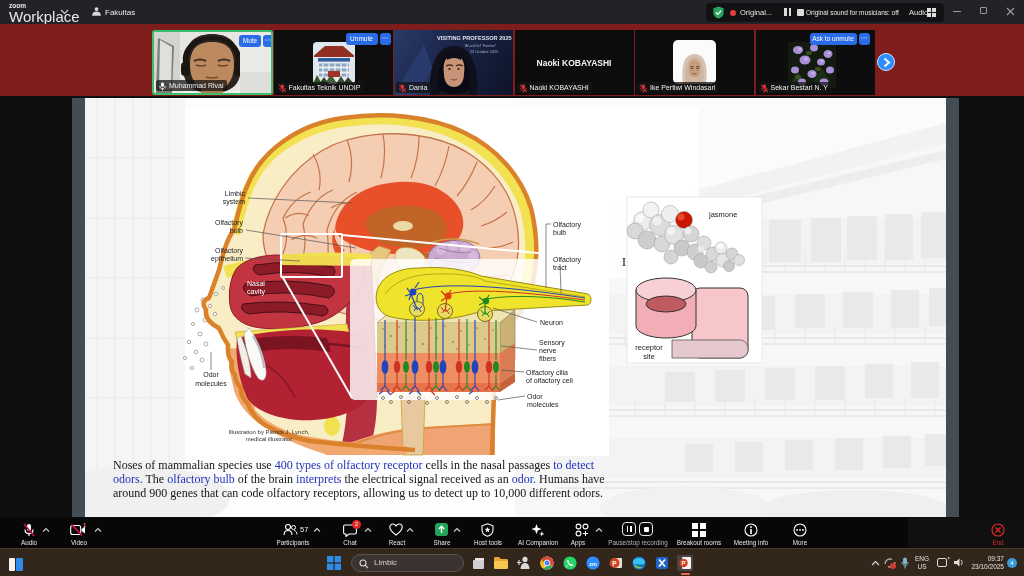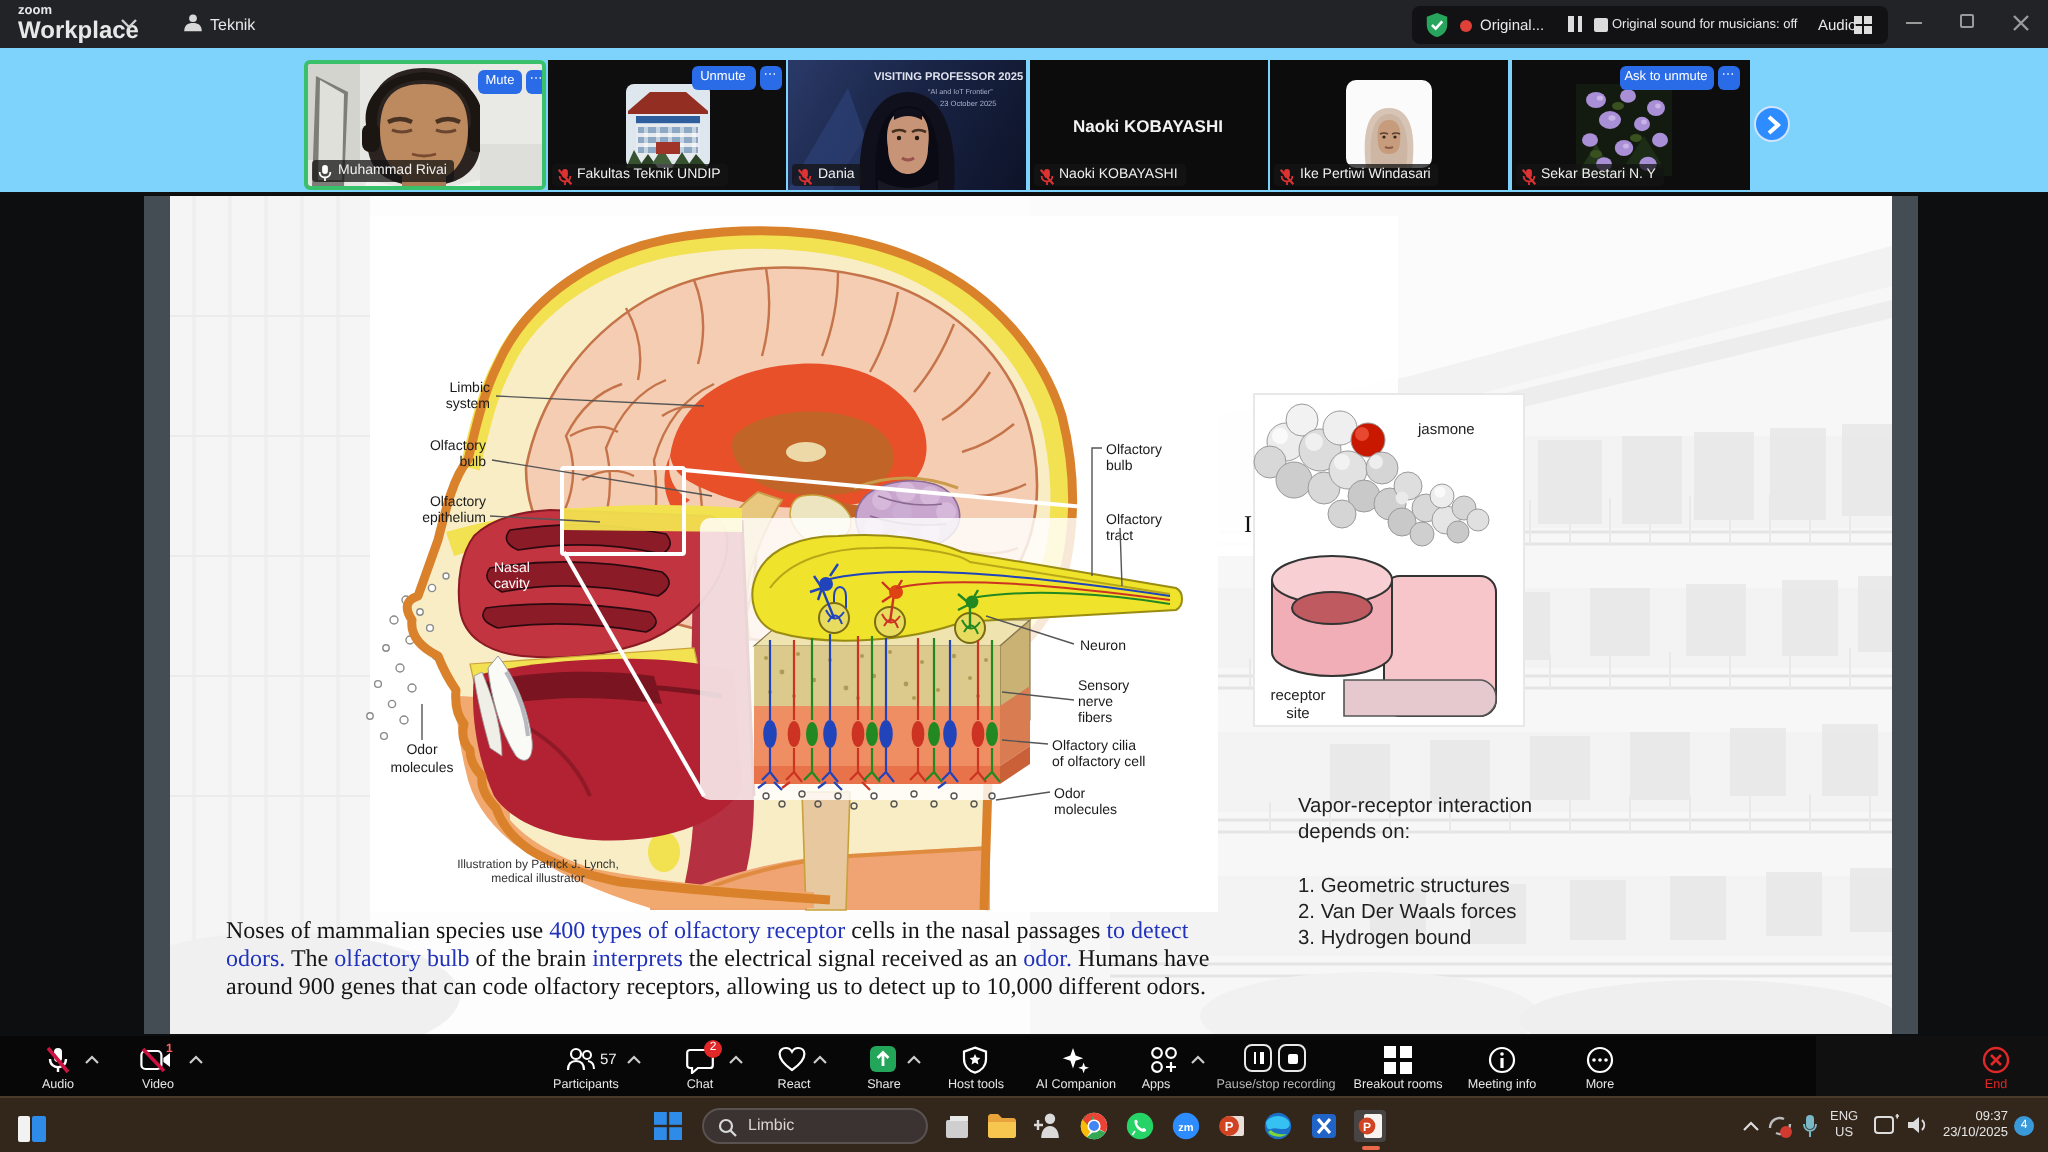--- a/index.html
+++ b/index.html
@@ -3,48 +3,48 @@
 <style>
 *{margin:0;padding:0;box-sizing:border-box}
 html,body{width:1024px;height:576px;overflow:hidden;background:#000;font-family:"Liberation Sans",sans-serif}
 #root{position:absolute;top:0;left:0;width:1024px;height:576px;background:#101010}
 .abs{position:absolute}
 
 #topbar{position:absolute;top:0;left:0;width:1024px;height:24px;background:#222326}
 #tab{position:absolute;top:2px;left:224px;width:132px;height:22px;background:#0b0b0d;border-radius:8px 8px 0 0}
 .wtxt{color:#e8e8e8}
 
-#strip{position:absolute;top:24px;left:0;width:1024px;height:72px;background:#7dd3fc}
+#strip{position:absolute;top:24px;left:0;width:1024px;height:72px;background:#7f1d1d}
 .tile{position:absolute;top:6px;width:119px;height:65px;background:#101010;overflow:hidden}
 .nbar{position:absolute;left:2px;bottom:2px;height:11px;background:rgba(20,20,20,.75);border-radius:2px;color:#f0f0f0;font-size:7px;line-height:11px;padding:0 4px 0 13px;white-space:nowrap}
 .bluebtn{position:absolute;top:3px;background:#2a6be8;border-radius:3px;color:#fff;font-size:6.5px;text-align:center}
 
 #share{position:absolute;top:97px;left:0;width:1024px;height:421px;background:#0c0e10}
 #frameL{position:absolute;top:1px;left:72px;width:13px;height:419px;background:#454d54}
 #frameR{position:absolute;top:1px;left:946px;width:13px;height:419px;background:#454d54}
 #slide{position:absolute;top:1px;left:85px;width:861px;height:419px;background:#fdfdfd;overflow:hidden}
 
 #toolbar{position:absolute;top:518px;left:0;width:908px;height:30px;background:#070707}
 .tbl{position:absolute;top:21px;width:100%;font-size:6.3px;color:#e6e6e6;text-align:center;white-space:nowrap}
 
 #taskbar{position:absolute;top:548px;left:0;width:1024px;height:28px;background:#33261b;border-top:1px solid #4a3a29}
 </style></head>
 <body>
 <div id="root">
 <div id="topbar">
   <div class="abs wtxt" style="left:9px;top:2px;font-size:6.5px;font-weight:bold">zoom</div>
-  <div class="abs wtxt" style="left:9px;top:8px;font-size:12px;font-weight:bold">Workplace</div>
+  <div class="abs wtxt" style="left:9px;top:8px;font-size:15px;font-weight:normal">Workplace</div>
   <svg class="abs" style="left:60px;top:8px" width="9" height="7">
         <path d="M1 2 L4.5 5.5 L8 2" stroke="#cfcfcf" stroke-width="1.2" fill="none"></path>
       </svg>
   <svg class="abs" style="left:91px;top:6px" width="11" height="11" viewBox="0 0 12 12">
         <circle cx="6" cy="3.4" r="2.1" fill="#d8d8d8"></circle>
         <path d="M1.2 10.5 C1.2 7.2 3.2 6 6 6 C8.8 6 10.8 7.2 10.8 10.5 Z" fill="#d8d8d8"></path>
       </svg>
-  <div class="abs wtxt" style="left:105px;top:8px;font-size:8px">Teknik</div>
+  <div class="abs wtxt" style="left:105px;top:8px;font-size:8px">Fakultas</div>
   <div class="abs" style="left:706px;top:3px;width:238px;height:19px;background:#121214;border-radius:4px"></div>
   <svg class="abs" style="left:712px;top:6px" width="13" height="13" viewBox="0 0 14 14">
         <path d="M7 0.5 L12.5 2.5 V7 C12.5 10.5 10 12.7 7 13.5 C4 12.7 1.5 10.5 1.5 7 V2.5 Z" fill="#28a55c"></path>
         <path d="M4.3 7 L6.3 9 L9.8 5" stroke="#fff" stroke-width="1.4" fill="none"></path>
       </svg>
   <circle class="abs" style="left:730px;top:9.5px;width:6px;height:6px;border-radius:50%;background:#e04038;display:block"></circle>
   <div class="abs wtxt" style="left:740px;top:8px;font-size:7.5px">Original...</div>
   <div class="abs" style="left:784px;top:8px;width:2.5px;height:8px;background:#dcdcdc"></div>
   <div class="abs" style="left:788.5px;top:8px;width:2.5px;height:8px;background:#dcdcdc"></div>
   <div class="abs" style="left:797px;top:9px;width:7px;height:7px;background:#dcdcdc;border-radius:1px"></div>
@@ -602,21 +602,20 @@
         <ellipse cx="581" cy="192" rx="30" ry="12" fill="#F8D0D4"></ellipse>
         <ellipse cx="581" cy="206" rx="20" ry="8" fill="#BE5A60"></ellipse>
       </g>
       <text x="564" y="252" font-size="7.5" fill="#222" text-anchor="middle" font-family="Liberation Sans">receptor</text>
       <text x="564" y="261" font-size="7.5" fill="#222" text-anchor="middle" font-family="Liberation Sans">site</text>
       <text x="537" y="168" font-size="12" fill="#111" font-family="Liberation Serif">I</text>
     </g>
   </svg>
   
   
-  <div class="abs" style="left:564px;top:299px;font-size:10.2px;color:#1f1f1f;line-height:13.2px">Vapor-receptor interaction<br>depends on:<br><br>1. Geometric structures<br>2. Van Der Waals forces<br>3. Hydrogen bound</div>
   
   <div class="abs" style="left:28px;top:359.5px;width:492px;font-family:'Liberation Serif',serif;font-size:12px;line-height:14.4px;color:#151515;white-space:nowrap">Noses of mammalian species use <span style="color:#2233bb">400 types of olfactory receptor</span> cells in the nasal passages <span style="color:#2233bb">to detect</span><br><span style="color:#2233bb">odors.</span> The <span style="color:#2233bb">olfactory bulb</span> of the brain <span style="color:#2233bb">interprets</span> the electrical signal received as an <span style="color:#2233bb">odor.</span> Humans have<br>around 900 genes that can code olfactory receptors, allowing us to detect up to 10,000 different odors.</div>
   </div>
 </div>
 <div id="toolbar">
 
   <svg class="abs" style="left:22px;top:5px" width="14" height="14" viewBox="0 0 14 14">
         <rect x="5" y="1" width="4" height="7" rx="2" fill="#fff"></rect>
         <path d="M3 6.5 C3 12 11 12 11 6.5 M7 10.5 V13" stroke="#fff" stroke-width="1.2" fill="none"></path>
         <path d="M2 1 L12 13" stroke="#cc1240" stroke-width="1.8"></path>

